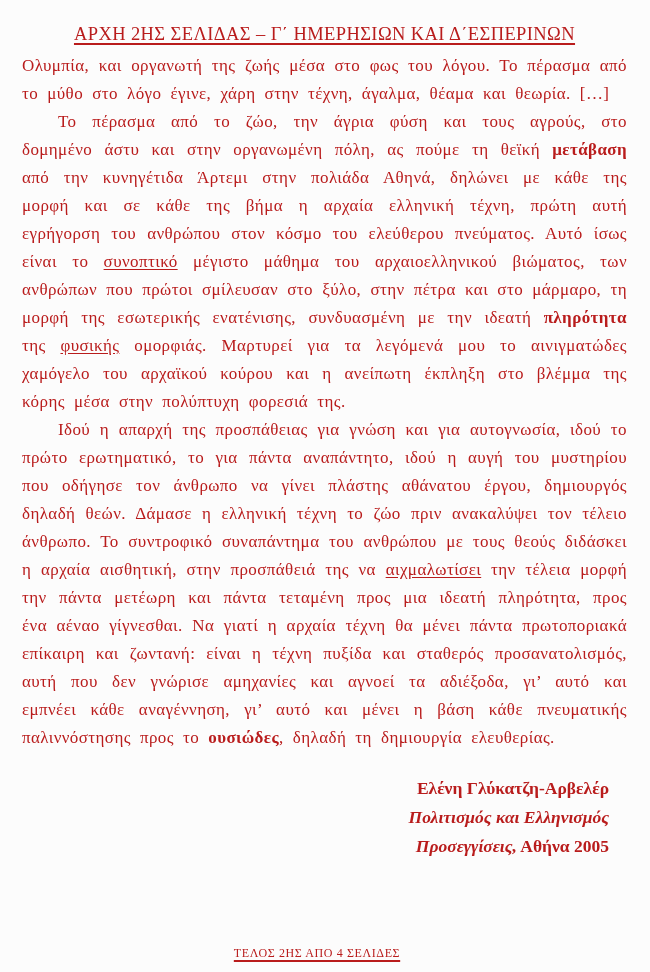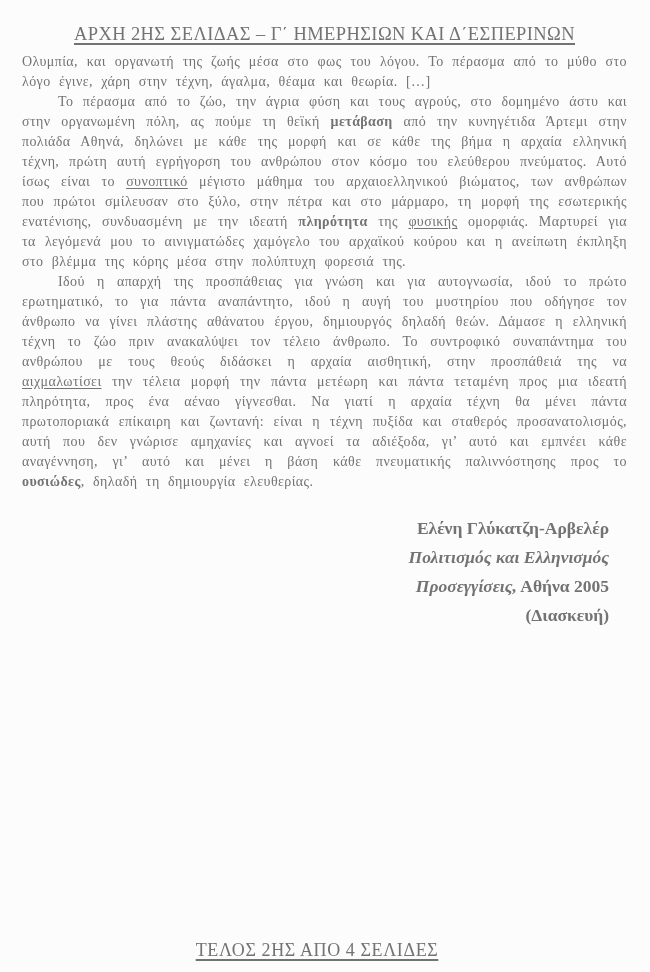--- a/index.html
+++ b/index.html
@@ -7,39 +7,39 @@
     padding: 0;
     background: #fcfcfc;
   }
   .page {
     position: relative;
     width: 650px;
     height: 972px;
     box-sizing: border-box;
     padding: 24px 23px 0 22px;
     background: #fcfcfc;
-    color: #737373;
+    color: #b91c1c;
     font-family: "Liberation Serif", "DejaVu Serif", serif;
     overflow: hidden;
   }
   .page-header {
     text-align: center;
     font-size: 18.5px;
     letter-spacing: 0.4px;
     margin-bottom: 7px;
     white-space: nowrap;
   }
   .underlined {
     text-decoration: underline;
     text-underline-offset: 3px;
     text-decoration-thickness: 1.5px;
   }
   .doc-body {
-    font-size: 14px;
-    line-height: 20px;
+    font-size: 17px;
+    line-height: 28px;
     text-align: justify;
     word-spacing: 4.5px;
     letter-spacing: 0.4px;
   }
   .para { margin: 0; }
   .indented { text-indent: 36px; }
   .b { font-weight: bold; }
   .i { font-style: italic; }
   .u {
     text-decoration: underline;
@@ -56,21 +56,21 @@
     font-weight: bold;
     line-height: 29px;
   }
   .attr-note { padding-left: 56px; }
   .page-footer {
     position: absolute;
     left: 0;
     right: 16px;
     bottom: 11px;
     text-align: center;
-    font-size: 18px;
+    font-size: 12px;
     letter-spacing: 0.6px;
     white-space: nowrap;
   }
 </style>
 </head>
 <body>
 
 <div class="page">
 
   <div class="page-header">
@@ -84,20 +84,19 @@
     <p class="para indented"><span>Το πέρασμα από το ζώο, την άγρια φύση και τους αγρούς, στο δομημένο άστυ και στην οργανωμένη πόλη, ας πούμε τη θεϊκή </span><span class="b">μετάβαση</span><span> από την κυνηγέτιδα Άρτεμι στην πολιάδα Αθηνά, δηλώνει με κάθε της μορφή και σε κάθε της βήμα η αρχαία ελληνική τέχνη, πρώτη αυτή εγρήγορση του ανθρώπου στον κόσμο του ελεύθερου πνεύματος. Αυτό ίσως είναι το </span><span class="u">συνοπτικό</span><span> μέγιστο μάθημα του αρχαιοελληνικού βιώματος, των ανθρώπων που πρώτοι σμίλευσαν στο ξύλο, στην πέτρα και στο μάρμαρο, τη μορφή της εσωτερικής ενατένισης, συνδυασμένη με την ιδεατή </span><span class="b">πληρότητα</span><span> της </span><span class="u">φυσικής</span><span> ομορφιάς. Μαρτυρεί για τα λεγόμενά μου το αινιγματώδες χαμόγελο του αρχαϊκού κούρου και η ανείπωτη έκπληξη στο βλέμμα της κόρης μέσα στην πολύπτυχη φορεσιά της.</span></p>
 
     <p class="para indented"><span>Ιδού η απαρχή της προσπάθειας για γνώση και για αυτογνωσία, ιδού το πρώτο ερωτηματικό, το για πάντα αναπάντητο, ιδού η αυγή του μυστηρίου που οδήγησε τον άνθρωπο να γίνει πλάστης αθάνατου έργου, δημιουργός δηλαδή θεών. Δάμασε η ελληνική τέχνη το ζώο πριν ανακαλύψει τον τέλειο άνθρωπο. Το συντροφικό συναπάντημα του ανθρώπου με τους θεούς διδάσκει η αρχαία αισθητική, στην προσπάθειά της να </span><span class="u">αιχμαλωτίσει</span><span> την τέλεια μορφή την πάντα μετέωρη και πάντα τεταμένη προς μια ιδεατή πληρότητα, προς ένα αέναο γίγνεσθαι. Να γιατί η αρχαία τέχνη θα μένει πάντα πρωτοποριακά επίκαιρη και ζωντανή: είναι η τέχνη πυξίδα και σταθερός προσανατολισμός, αυτή που δεν γνώρισε αμηχανίες και αγνοεί τα αδιέξοδα, γι’ αυτό και εμπνέει κάθε αναγέννηση, γι’ αυτό και μένει η βάση κάθε πνευματικής παλιννόστησης προς το </span><span class="b">ουσιώδες</span><span>, δηλαδή τη δημιουργία ελευθερίας.</span></p>
 
   </div>
 
   <div class="attribution">
     <div class="attr-line">Ελένη Γλύκατζη-Αρβελέρ</div>
     <div class="attr-line i">Πολιτισμός και Ελληνισμός</div>
     <div class="attr-line"><span class="i">Προσεγγίσεις,</span> <span>Αθήνα 2005</span></div>
-    <div class="attr-line attr-note">(Διασκευή)</div>
   </div>
 
   <div class="page-footer">
     <span class="underlined">ΤΕΛΟΣ 2ΗΣ ΑΠΟ 4 ΣΕΛΙΔΕΣ</span>
   </div>
 
 </div>
 
 </body></html>

